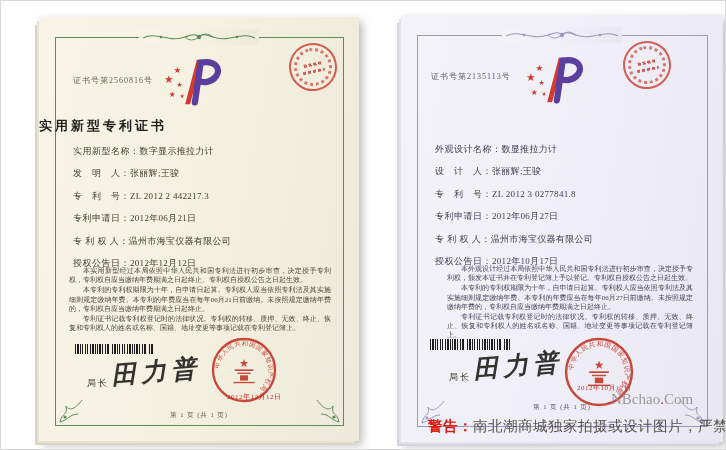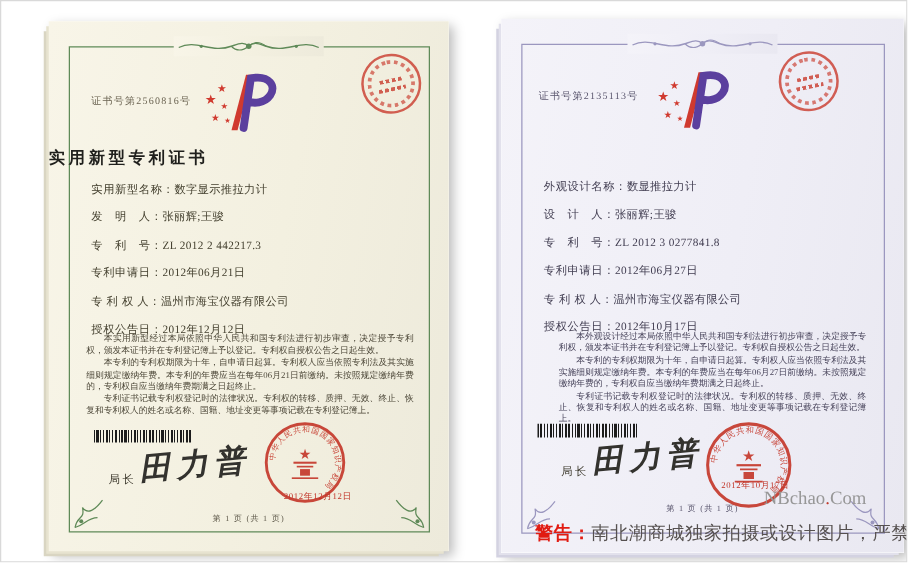--- a/index.html
+++ b/index.html
@@ -138,21 +138,21 @@
     <div class="fields">
       <div class="frow"><span class="flabel">实用新型名称：</span><span class="fvalue">数字显示推拉力计</span></div>
       <div class="frow"><span class="flabel">发　明　人：</span><span class="fvalue">张丽辉;王骏</span></div>
       <div class="frow"><span class="flabel">专　利　号：</span><span class="fvalue">ZL 2012 2 442217.3</span></div>
       <div class="frow"><span class="flabel">专利申请日：</span><span class="fvalue">2012年06月21日</span></div>
       <div class="frow"><span class="flabel">专 利 权 人：</span><span class="fvalue">温州市海宝仪器有限公司</span></div>
       <div class="frow"><span class="flabel">授权公告日：</span><span class="fvalue">2012年12月12日</span></div>
     </div>
 
     <div class="cbody">
-      <p>本实用新型经过本局依照中华人民共和国专利法进行初步审查，决定授予专利权，颁发本证书并在专利登记簿上予以登记。专利权自授权公告之日起生效。</p>
+      <p>本实用新型经过本局依照中华人民共和国专利法进行初步审查，决定授予专利权，专利权自应当缴纳年费期满之日起终止。专利权自授权公告之日起生效。</p>
       <p>本专利的专利权期限为十年，自申请日起算。专利权人应当依照专利法及其实施细则规定缴纳年费。本专利的年费应当在每年06月21日前缴纳。未按照规定缴纳年费的，专利权自应当缴纳年费期满之日起终止。</p>
       <p>专利证书记载专利权登记时的法律状况。专利权的转移、质押、无效、终止、恢复和专利权人的姓名或名称、国籍、地址变更等事项记载在专利登记簿上。</p>
     </div>
 
     <div class="barcode"></div>
 
     <div class="director">
       <span class="dir-label">局长</span>
       <span class="dir-sig">田力普</span>
     </div>

